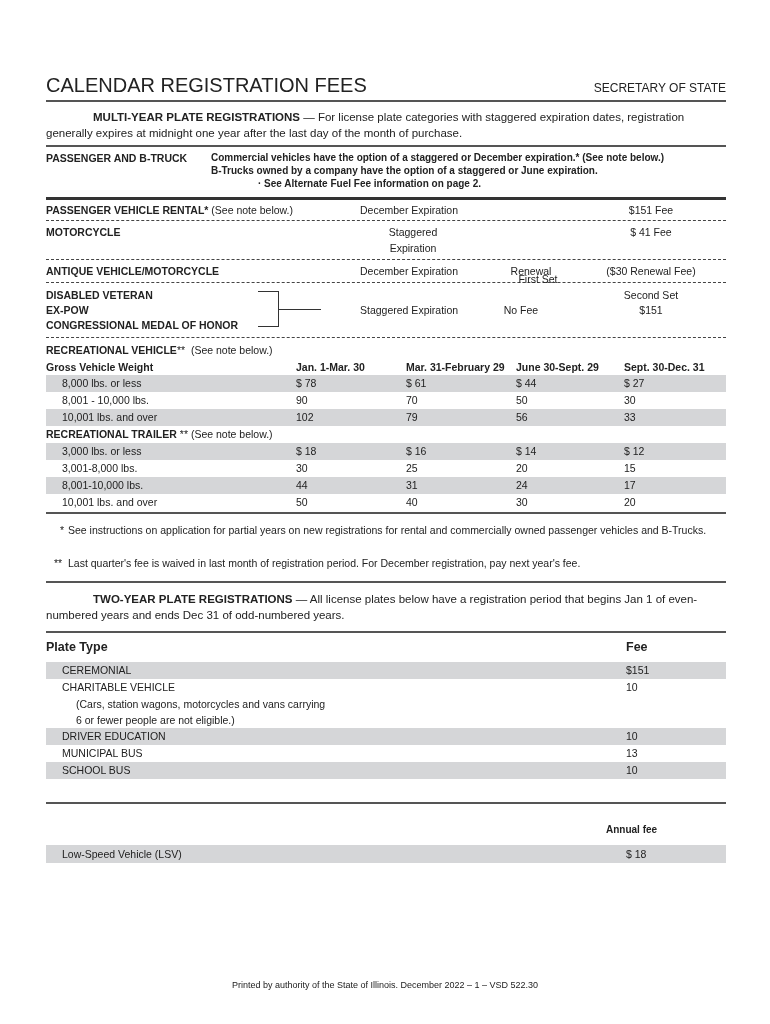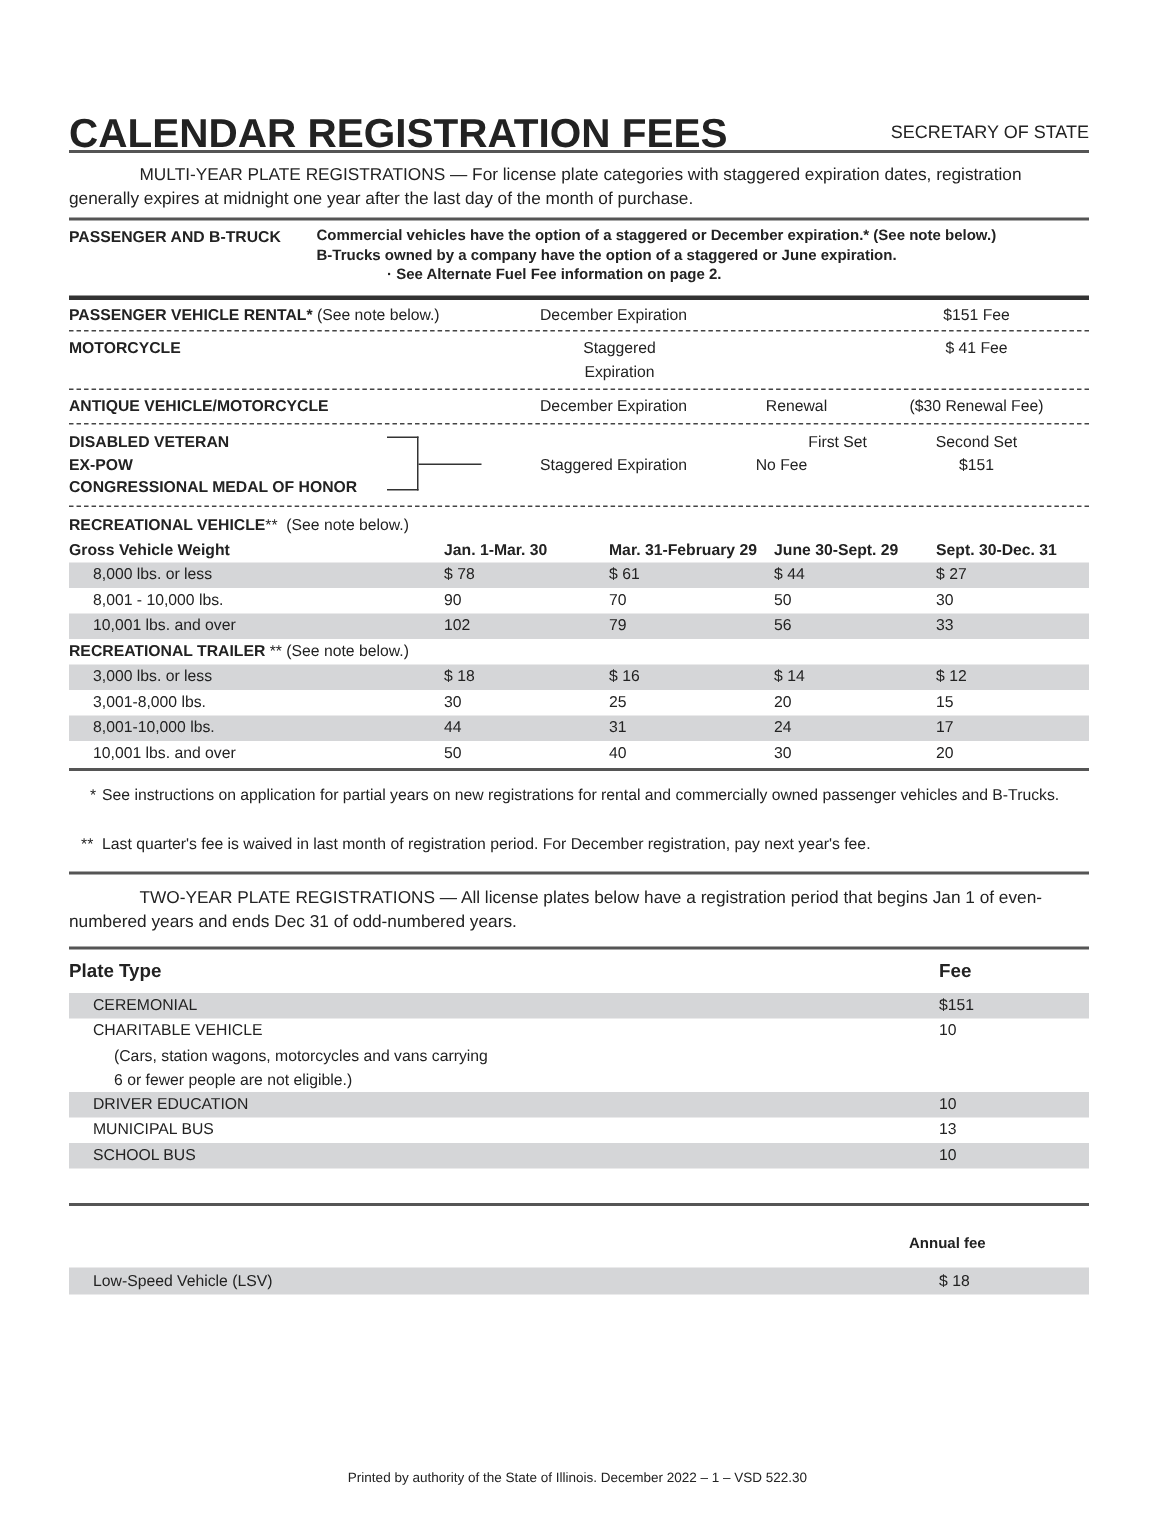--- a/index.html
+++ b/index.html
@@ -1,27 +1,27 @@
 <!DOCTYPE html>
 <html><head>
   <meta charset="utf-8">
   <style>
     html, body { margin: 0; padding: 0; background: #ffffff; }
     body { width: 770px; height: 1024px; position: relative; overflow: hidden;
       font-family: "Liberation Sans", sans-serif; color: #222; }
     .page { position: absolute; left: 46px; top: 0; width: 680px; }
     .abs { position: absolute; }
-    .title { top: 74px; left: 0; font-size: 27px; font-weight: bold; letter-spacing: 0px; color: #222; }
+    .title { top: 74px; left: 0; font-size: 20px; font-weight: normal; letter-spacing: 0px; color: #222; }
     .sos { top: 81px; right: 0; font-size: 12px; color: #222; }
     .rule { position: absolute; left: 0; width: 680px; background: #555; }
     .rule.thin { height: 2px; }
     .rule.thick { height: 3px; background: #333; }
     .dash { position: absolute; left: 0; width: 680px; border-top: 1.5px dashed #444; height: 0; }
     .para { left: 0; width: 680px; font-size: 11.5px; line-height: 16px; color: #222; }
-    .para b { font-weight: normal; padding-left: 47px; }
+    .para b { font-weight: bold; padding-left: 47px; }
     .bold { font-weight: bold; }
     .row-band { position: absolute; left: 0; width: 680px; background: #d5d6d8; }
     .c { position: absolute; font-size: 10.5px; white-space: nowrap; }
     .ctr { text-align: center; }
     .rt { }
     .bracket { position: absolute; border: 1.5px solid #333; border-left: none; }
     .hline { position: absolute; height: 0; border-top: 1.5px solid #333; }
   </style>
 </head>
 <body>
@@ -61,21 +61,21 @@
   <div class="c ctr" style="top:265px; left:445px; width:80px;">Renewal</div>
   <div class="c ctr" style="top:265px; left:545px; width:120px;">($30 Renewal Fee)</div>
   <div class="dash" style="top:282px;"></div>
 
   <div class="c bold" style="top:289px; left:0;">DISABLED VETERAN</div>
   <div class="c bold" style="top:304px; left:0;">EX-POW</div>
   <div class="c bold" style="top:319px; left:0;">CONGRESSIONAL MEDAL OF HONOR</div>
   <div class="bracket" style="top:291px; left:212px; width:20px; height:34px;"></div>
   <div class="hline" style="top:309px; left:233px; width:42px;"></div>
   <div class="c" style="top:304px; left:314px;">Staggered Expiration</div>
-  <div class="c ctr" style="top:289px; left:452px; width:80px;text-align:right;">First Set</div>
+  <div class="c ctr" style="top:273px; left:452px; width:80px;">First Set</div>
   <div class="c ctr" style="top:304px; left:435px; width:80px;">No Fee</div>
   <div class="c ctr" style="top:289px; left:565px; width:80px;">Second Set</div>
   <div class="c ctr" style="top:304px; left:565px; width:80px;">$151</div>
   <div class="dash" style="top:337px;"></div>
 
   <div class="c" style="top:344px; left:0;">
     <span class="bold">RECREATIONAL VEHICLE</span><span>**</span><span style="white-space:pre;">  (See note below.)</span>
   </div>
   <div class="c bold" style="top:361px; left:0;">Gross Vehicle Weight</div>
   <div class="c bold rt" style="top:361px; left:250px; width:103px;">Jan. 1-Mar. 30</div>

